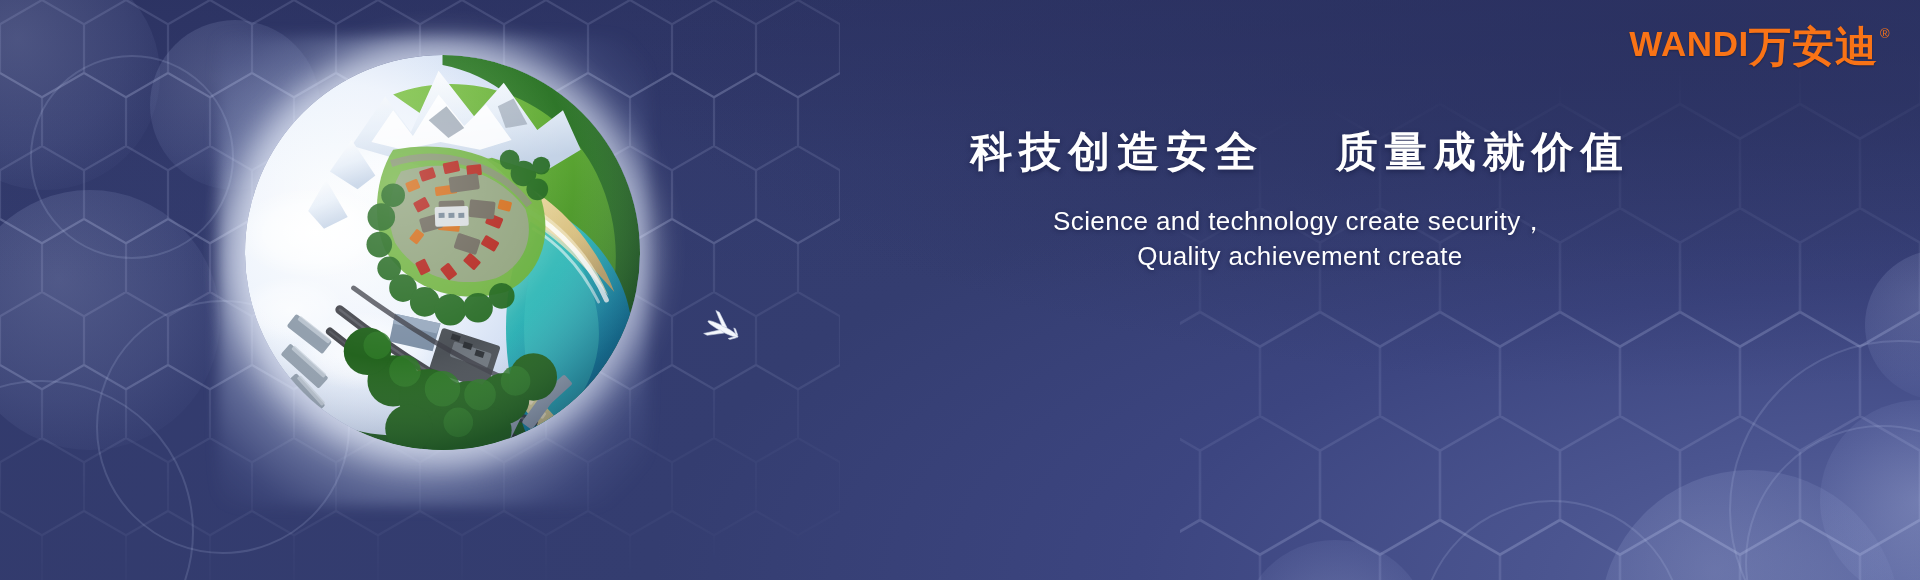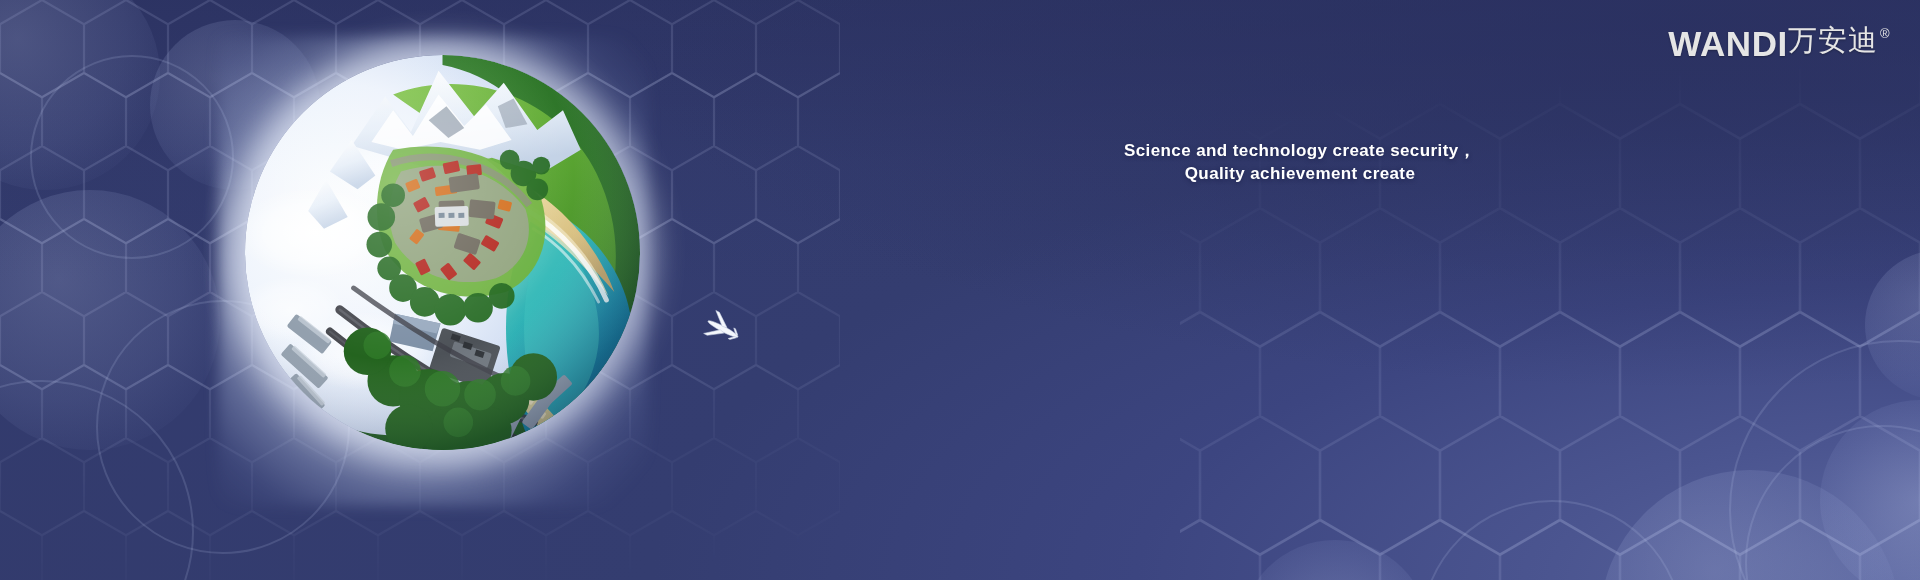--- a/index.html
+++ b/index.html
@@ -60,49 +60,49 @@
     box-shadow:0 0 30px 14px rgba(236,242,255,.55);
   }
   .globe svg{display:block;width:100%;height:100%;}
   .plane{position:absolute;left:497px;top:288px;width:56px;height:46px;}
   .plane svg{width:100%;height:100%;display:block;}
 
   
   .logo{
     position:absolute;right:30px;top:26px;
     display:flex;align-items:flex-start;
-    color:#e5e5e5;
+    color:#f97316;
     letter-spacing:.5px;
   }
   .logo-latin{
     font-size:35px;font-weight:700;line-height:1;
     letter-spacing:.6px;
     text-shadow:0 1px 2px rgba(0,0,0,.3);
   }
   .logo-cn{
-    font-size:29px;font-weight:400;line-height:1;
+    font-size:42px;font-weight:700;line-height:1;
     letter-spacing:1px;
     text-shadow:0 1px 2px rgba(0,0,0,.3);
   }
   .logo-reg{font-size:13px;line-height:1;margin-top:1px;margin-left:2px;}
 
   
   .copy{
     position:absolute;left:940px;top:128px;width:720px;
     text-align:center;color:#ffffff;
   }
   .headline{
     font-size:42px;font-weight:700;line-height:1.15;
     letter-spacing:7px;white-space:nowrap;
     text-shadow:0 2px 5px rgba(15,20,55,.55);
   }
   .headline .gap{display:inline-block;width:34px;}
   .subtitle{
-    margin-top:12px;
-    font-size:17px;font-weight:700;line-height:1.34;
+    margin-top:28px;
+    font-size:26px;font-weight:400;line-height:1.34;
     letter-spacing:.4px;
     text-shadow:0 1px 4px rgba(15,20,55,.5);
   }
   .subtitle .l2{display:block;}
 </style>
 </head>
 <body>
 
 <div class="banner">
 
@@ -413,19 +413,24 @@
     </div>
   </div>
 
   <div class="logo">
     <span class="logo-latin">WANDI</span>
     <span class="logo-cn">万安迪</span>
     <span class="logo-reg">®</span>
   </div>
 
   <div class="copy">
+    <div class="headline">
+      <span>科技创造安全</span>
+      <span class="gap"></span>
+      <span>质量成就价值</span>
+    </div>
     <div class="subtitle">
       <span>Science and technology create security，</span>
       <span class="l2">Quality achievement create</span>
     </div>
   </div>
 
 </div>
 
 </body></html>

